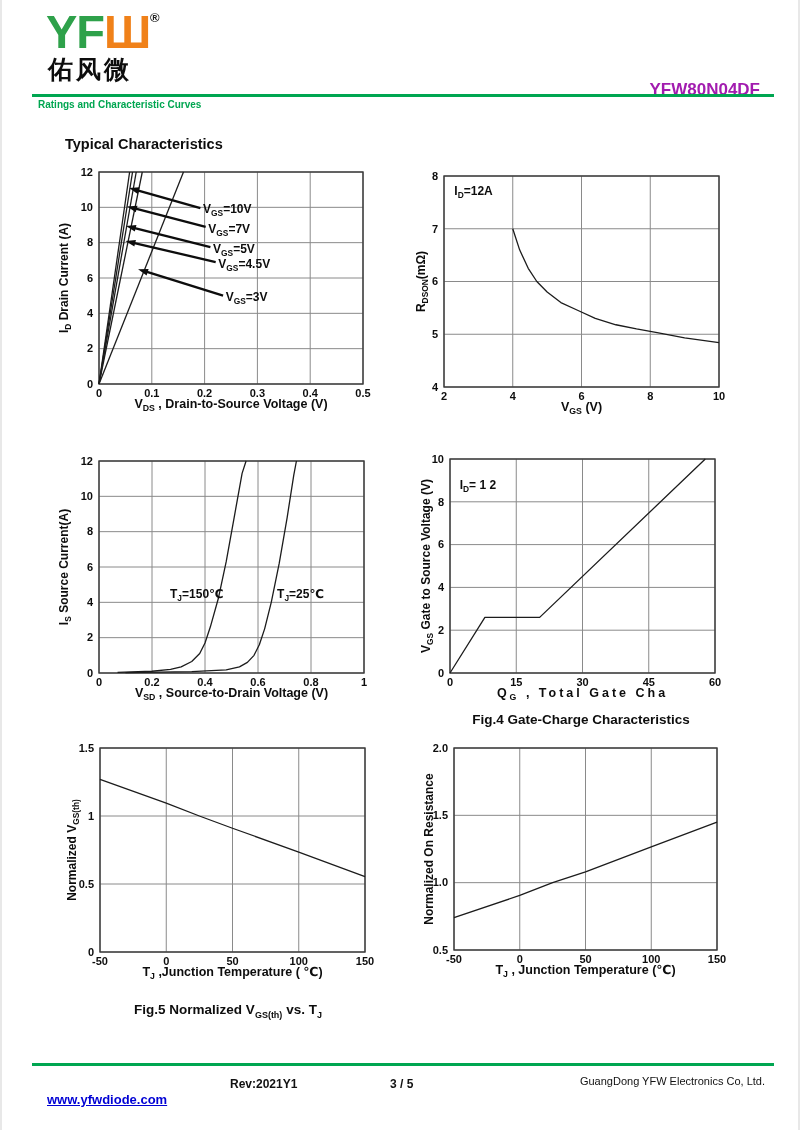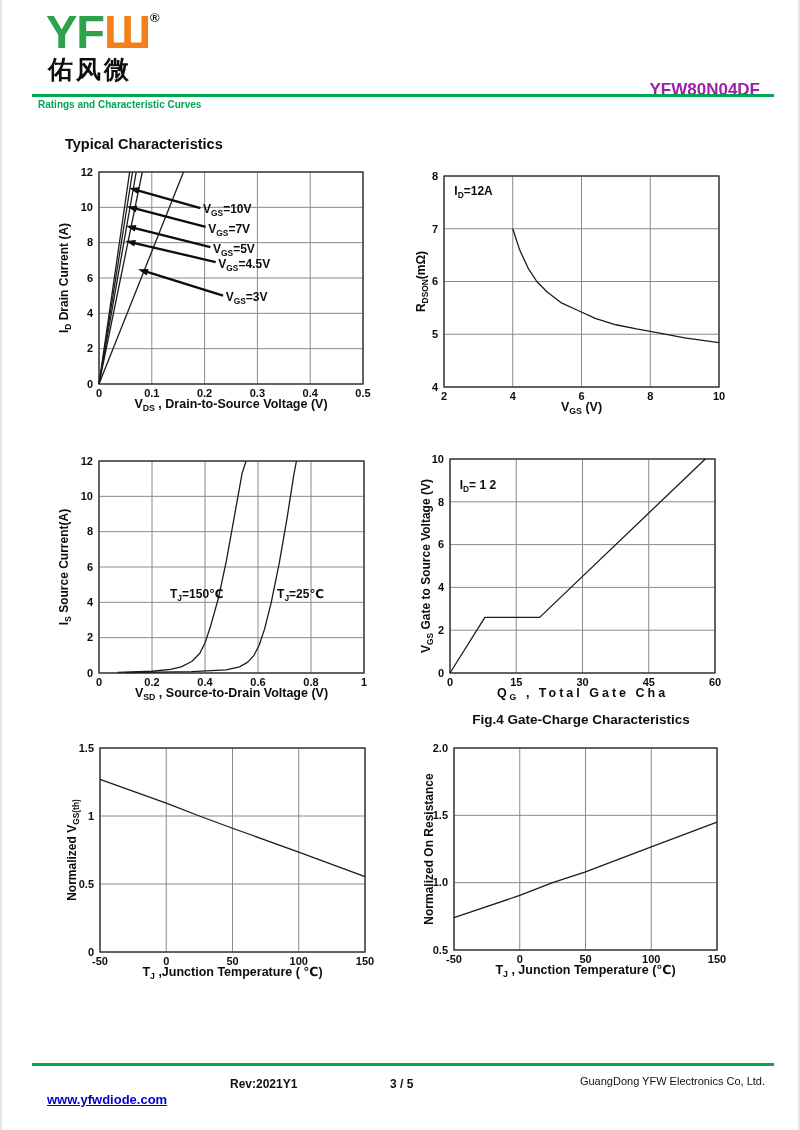--- a/index.html
+++ b/index.html
@@ -226,20 +226,21 @@
       <text x="46" y="222.8" text-anchor="end" font-size="11" font-weight="700" fill="#0d0d0d">0.5</text>
       <text x="46" y="155.4666666666667" text-anchor="end" font-size="11" font-weight="700" fill="#0d0d0d">1.0</text>
       <text x="46" y="88.13333333333334" text-anchor="end" font-size="11" font-weight="700" fill="#0d0d0d">1.5</text>
       <text x="46" y="20.8" text-anchor="end" font-size="11" font-weight="700" fill="#0d0d0d">2.0</text>
       <text x="183.5" y="243" text-anchor="middle" font-size="12.5" font-weight="700" fill="#0d0d0d"><tspan>T</tspan><tspan font-size="70%" dy="3">J</tspan><tspan dy="-3"> , Junction Temperature (℃)</tspan></text>
       <text transform="translate(31,118) rotate(-90)" text-anchor="middle" font-size="12" font-weight="700" fill="#0d0d0d"><tspan>Normalized On Resistance</tspan></text>
       <polyline points="52,186.68 117.75,164.45999999999998 150.625,151.66666666666669 183.5,140.89333333333332 249.25,115.98000000000002 315,91.06666666666668" fill="none" stroke="#1c1c1c" stroke-width="1.3" stroke-linejoin="round"></polyline>
     </svg>
 
   <div class="abs fig-caption" style="left:404px;top:712px;width:350px;">Fig.4 Gate-Charge Characteristics</div>
+  <div class="abs fig-caption" style="left:60px;top:1002px;width:332px;">Fig.5 Normalized V<sub>GS(th)</sub> vs. T<sub>J</sub></div>
 
   <div class="abs green-rule" style="top:1063px;"></div>
   <a href="#" class="abs footer-link">www.yfwdiode.com</a>
   <div class="abs footer-rev">Rev:2021Y1</div>
   <div class="abs footer-page">3 / 5</div>
   <div class="abs footer-company">GuangDong YFW Electronics Co, Ltd.</div>
 
 </div>
 
 </body></html>

